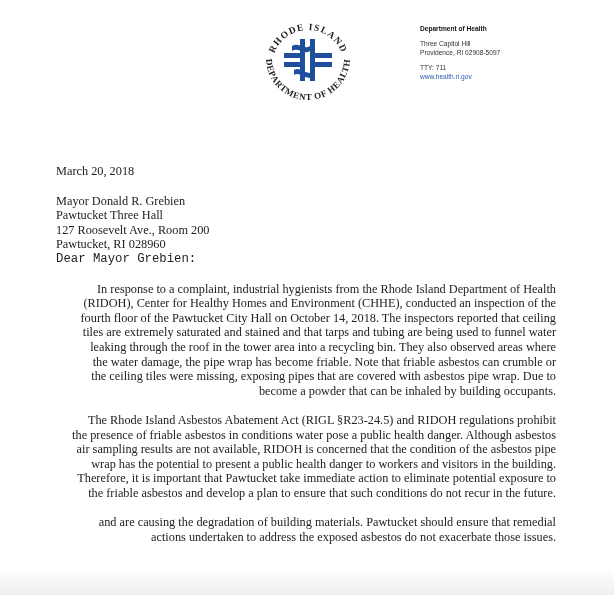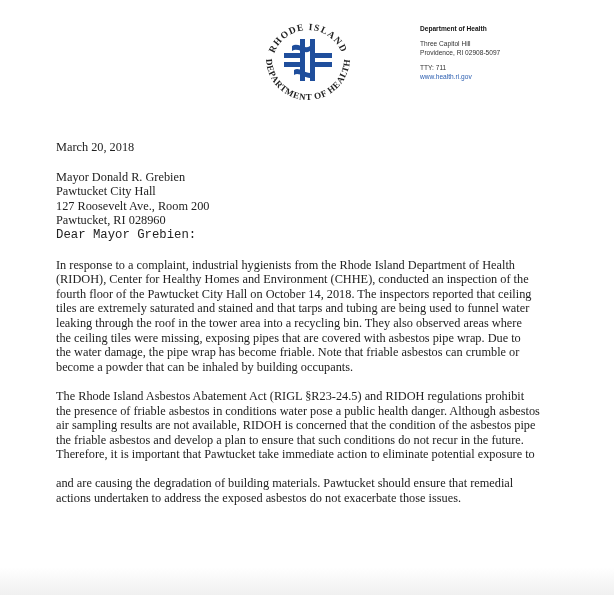--- a/index.html
+++ b/index.html
@@ -54,33 +54,33 @@
       color: #111;
       margin-bottom: 5px;
     }
     .letterhead .addr { margin-bottom: 5px; }
     .letterhead .web { color: #2a5db0; }
 
     
     .body {
       position: absolute;
       left: 56px;
-      top: 140px;
+      top: 164px;
       width: 500px;
       font-size: 12.3px;
       line-height: 14.6px;
       color: #222;
     }
     .date { margin: 0 0 15px 0; }
     .recipient div { white-space: nowrap; }
     .recipient { }
     .salutation { margin-bottom: 15px; font-family: Liberation Mono, monospace; }
     .para {
       margin: 0 0 14.6px 0;
-      text-align: left;
+      text-align: right;
     }
     .para span.line { display: block; white-space: nowrap; }
   </style>
 </head>
 <body>
 
 <div class="page">
 
   <div class="seal">
     <svg width="100" height="112" viewBox="0 0 100 112">
@@ -120,44 +120,45 @@
     </div>
     <div>TTY: 711</div>
     <div class="web">www.health.ri.gov</div>
   </div>
 
   <div class="body">
     <div class="date">March 20, 2018</div>
 
     <div class="recipient">
       <div>Mayor Donald R. Grebien</div>
-      <div>Pawtucket City Hall</div>
+      <div>Pawtucket Three Hall</div>
       <div>127 Roosevelt Ave., Room 200</div>
       <div>Pawtucket, RI  028960</div>
     </div>
 
     <div class="salutation">Dear Mayor Grebien:</div>
 
     <div class="para">
       <span class="line">In response to a complaint, industrial hygienists from the Rhode Island Department of Health</span>
       <span class="line">(RIDOH), Center for Healthy Homes and Environment (CHHE), conducted an inspection of the</span>
       <span class="line">fourth floor of the Pawtucket City Hall on October 14, 2018.  The inspectors reported that ceiling</span>
       <span class="line">tiles are extremely saturated and stained and that tarps and tubing are being used to funnel water</span>
       <span class="line">leaking through the roof in the tower area into a recycling bin. They also observed areas where</span>
+      <span class="line">the water damage, the pipe wrap has become friable. Note that friable asbestos can crumble or</span>
       <span class="line">the ceiling tiles were missing, exposing pipes that are covered with asbestos pipe wrap. Due to</span>
-      <span class="line">the water damage, the pipe wrap has become friable. Note that friable asbestos can crumble or</span>
       <span class="line">become a powder that can be inhaled by building occupants.</span>
     </div>
 
     <div class="para">
       <span class="line">The Rhode Island Asbestos Abatement Act (RIGL §R23-24.5) and RIDOH regulations prohibit</span>
       <span class="line">the presence of friable asbestos in conditions water pose a public health danger. Although asbestos</span>
       <span class="line">air sampling results are not available, RIDOH is concerned that the condition of the asbestos pipe</span>
+      <span class="line">wrap has the potential to present a public health danger to workers and visitors in the building.</span>
+      <span class="line">Therefore, it is important that Pawtucket take immediate action to eliminate potential exposure to</span>
       <span class="line">the friable asbestos and develop a plan to ensure that such conditions do not recur in the future.</span>
-      <span class="line">Therefore, it is important that Pawtucket take immediate action to eliminate potential exposure to</span>
     </div>
 
     <div class="para">
       <span class="line">and are causing the degradation of building materials.  Pawtucket should ensure that remedial</span>
       <span class="line">actions undertaken to address the exposed asbestos do not exacerbate those issues.</span>
     </div>
   </div>
 
   <div class="bottom-fade"></div>
 </div>

